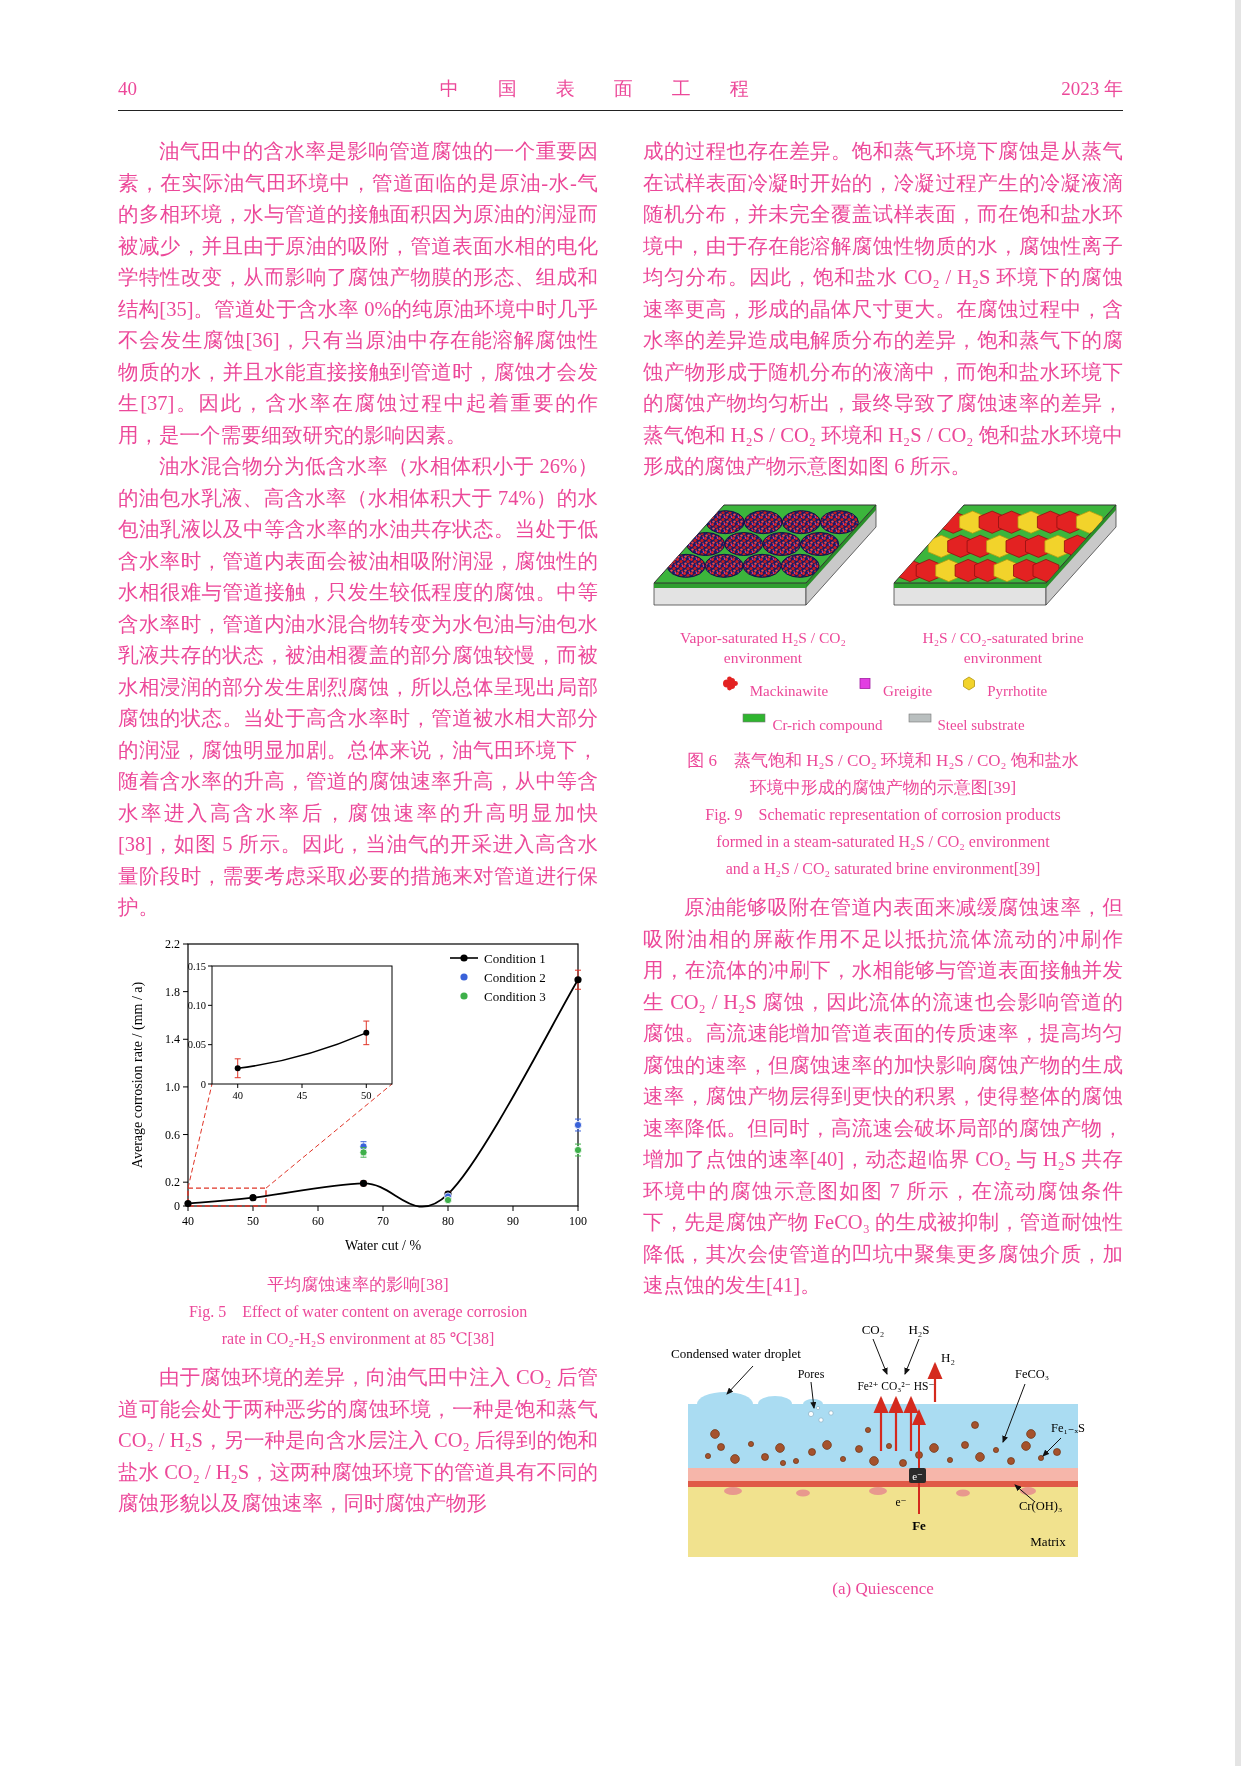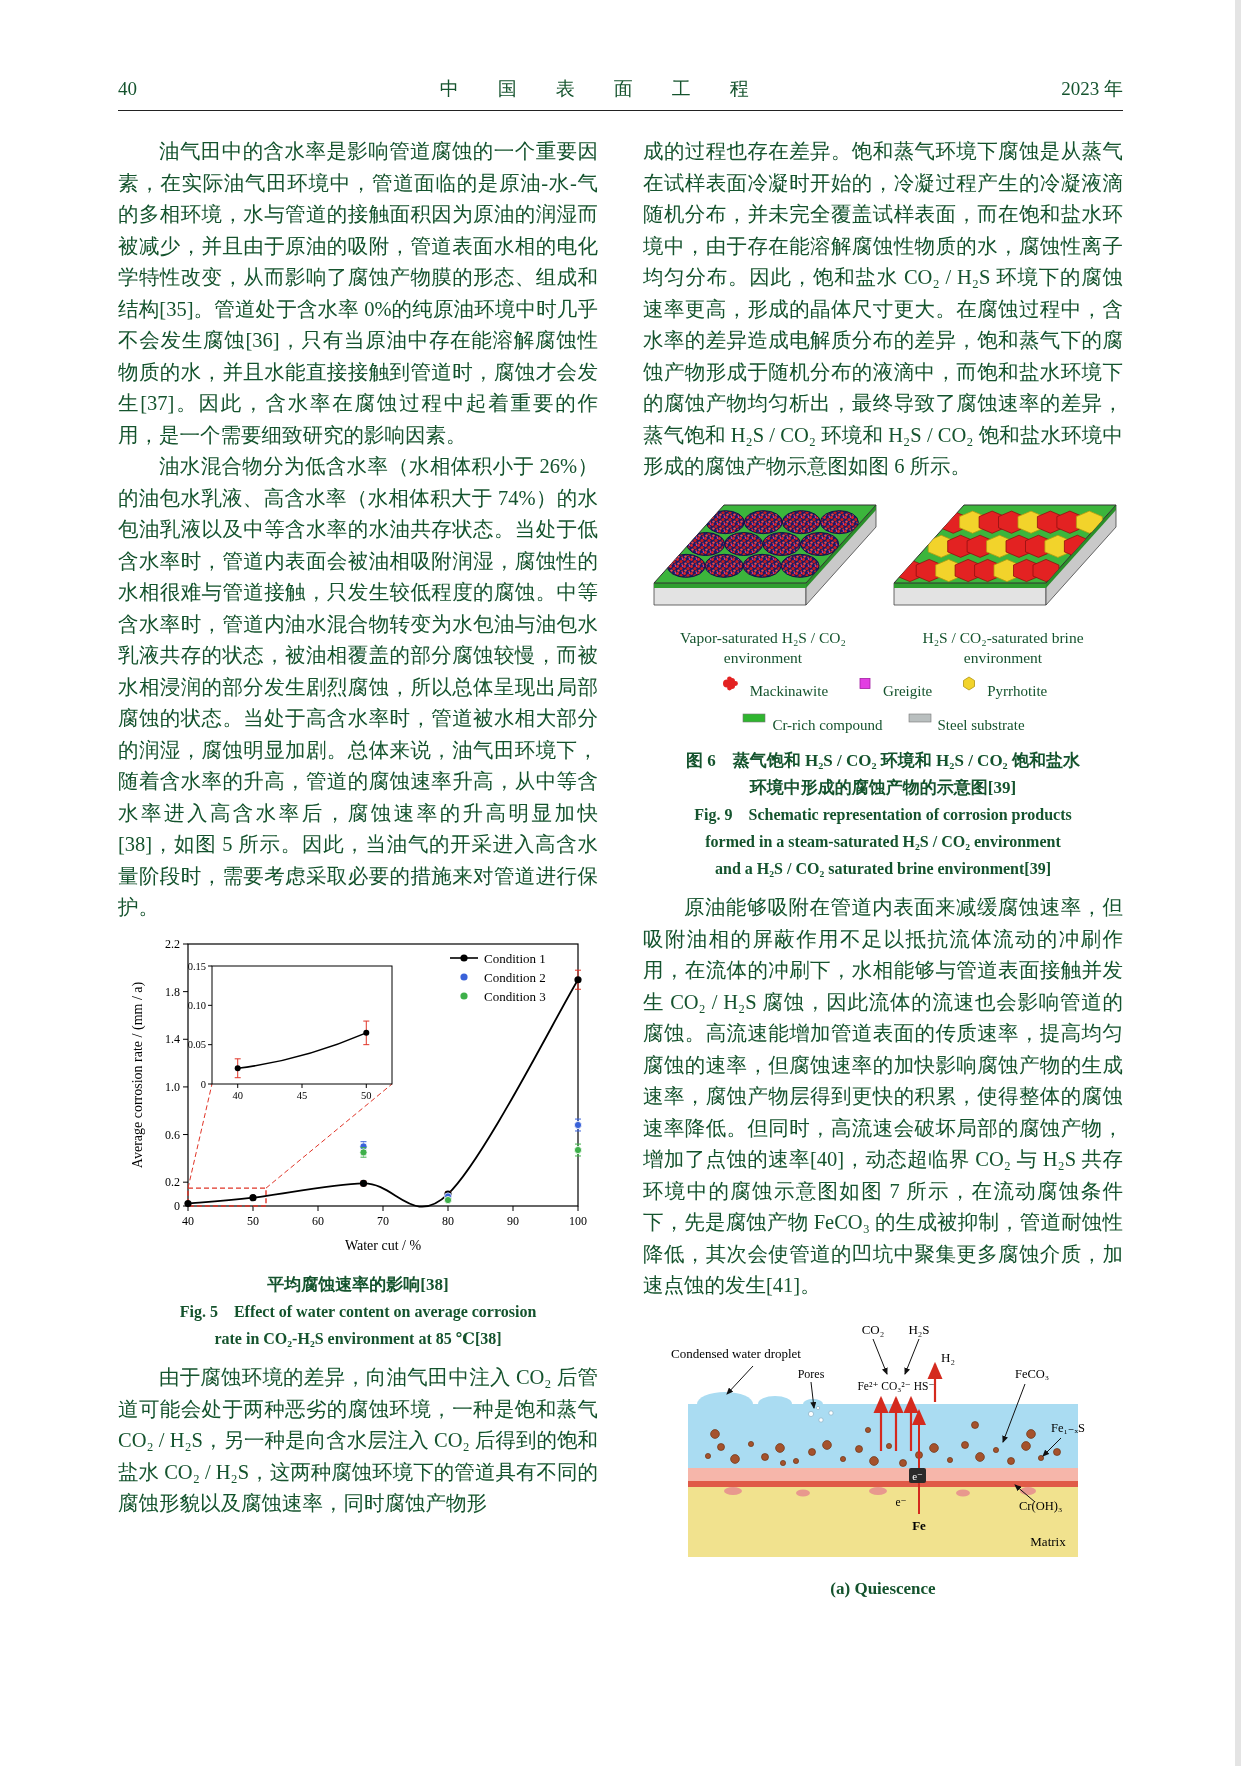--- a/index.html
+++ b/index.html
@@ -1,32 +1,32 @@
 <!DOCTYPE html>
 <html><head>
 <meta charset="utf-8">
 <style>
   html,body{margin:0;padding:0;background:#eee;}
   .page{position:relative;width:1241px;height:1766px;background:#fff;
-        font-family:"Liberation Serif","DejaVu Serif",serif;color:#14532d;overflow:hidden;}
+        font-family:"Liberation Serif","DejaVu Serif",serif;color:#ec4899;overflow:hidden;}
   .scanedge{position:absolute;top:0;right:0;width:6px;height:100%;background:#e4e4e4;}
   .header{position:absolute;top:76px;left:118px;width:1005px;display:flex;
           justify-content:space-between;align-items:baseline;font-size:19px;}
   .journal{letter-spacing:10px;}
   .rule{position:absolute;top:110px;left:118px;width:1005px;border-top:1.6px solid #222;}
   .content{position:absolute;top:136px;left:118px;width:1005px;display:flex;gap:45px;}
   .col{width:480px;font-size:20.5px;line-height:31.5px;text-align:justify;}
   .h-section{font-family:"Liberation Sans","DejaVu Sans",sans-serif;font-weight:bold;
              font-size:20px;margin:2px 0 10px 0;}
   p.par{margin:0;text-indent:2em;}
   p.par.noindent{text-indent:0;}
   figure{margin:0;}
   .figwrap{margin:12px 0 4px;text-align:center;}
   .capblock{margin:4px 0 10px;}
-  .cap{text-align:center;font-weight:bold;font-size:17px;line-height:27px;}
+  .cap{text-align:center;font-weight:normal;font-size:17px;line-height:27px;}
   .cap-en{font-size:16px;}
   .panel-labels{display:flex;margin-top:6px;}
   .pl{flex:1;text-align:center;font-size:15.5px;line-height:20px;}
   #fig6-legend{display:flex;flex-wrap:wrap;justify-content:center;column-gap:24px;
                row-gap:2px;margin:8px 0 6px;font-size:15px;}
   .lgitem{display:inline-flex;align-items:flex-start;gap:5px;}
   .fig7wrap{margin:14px 0 0;text-align:center;}
   svg{font-family:"Liberation Serif","DejaVu Serif",serif;}
   .mt8{margin-top:8px;}
 </style>

